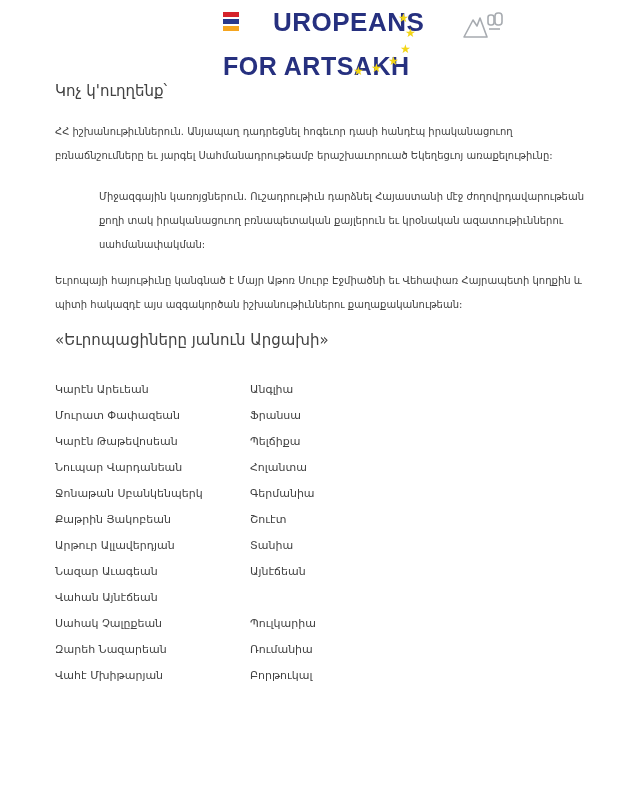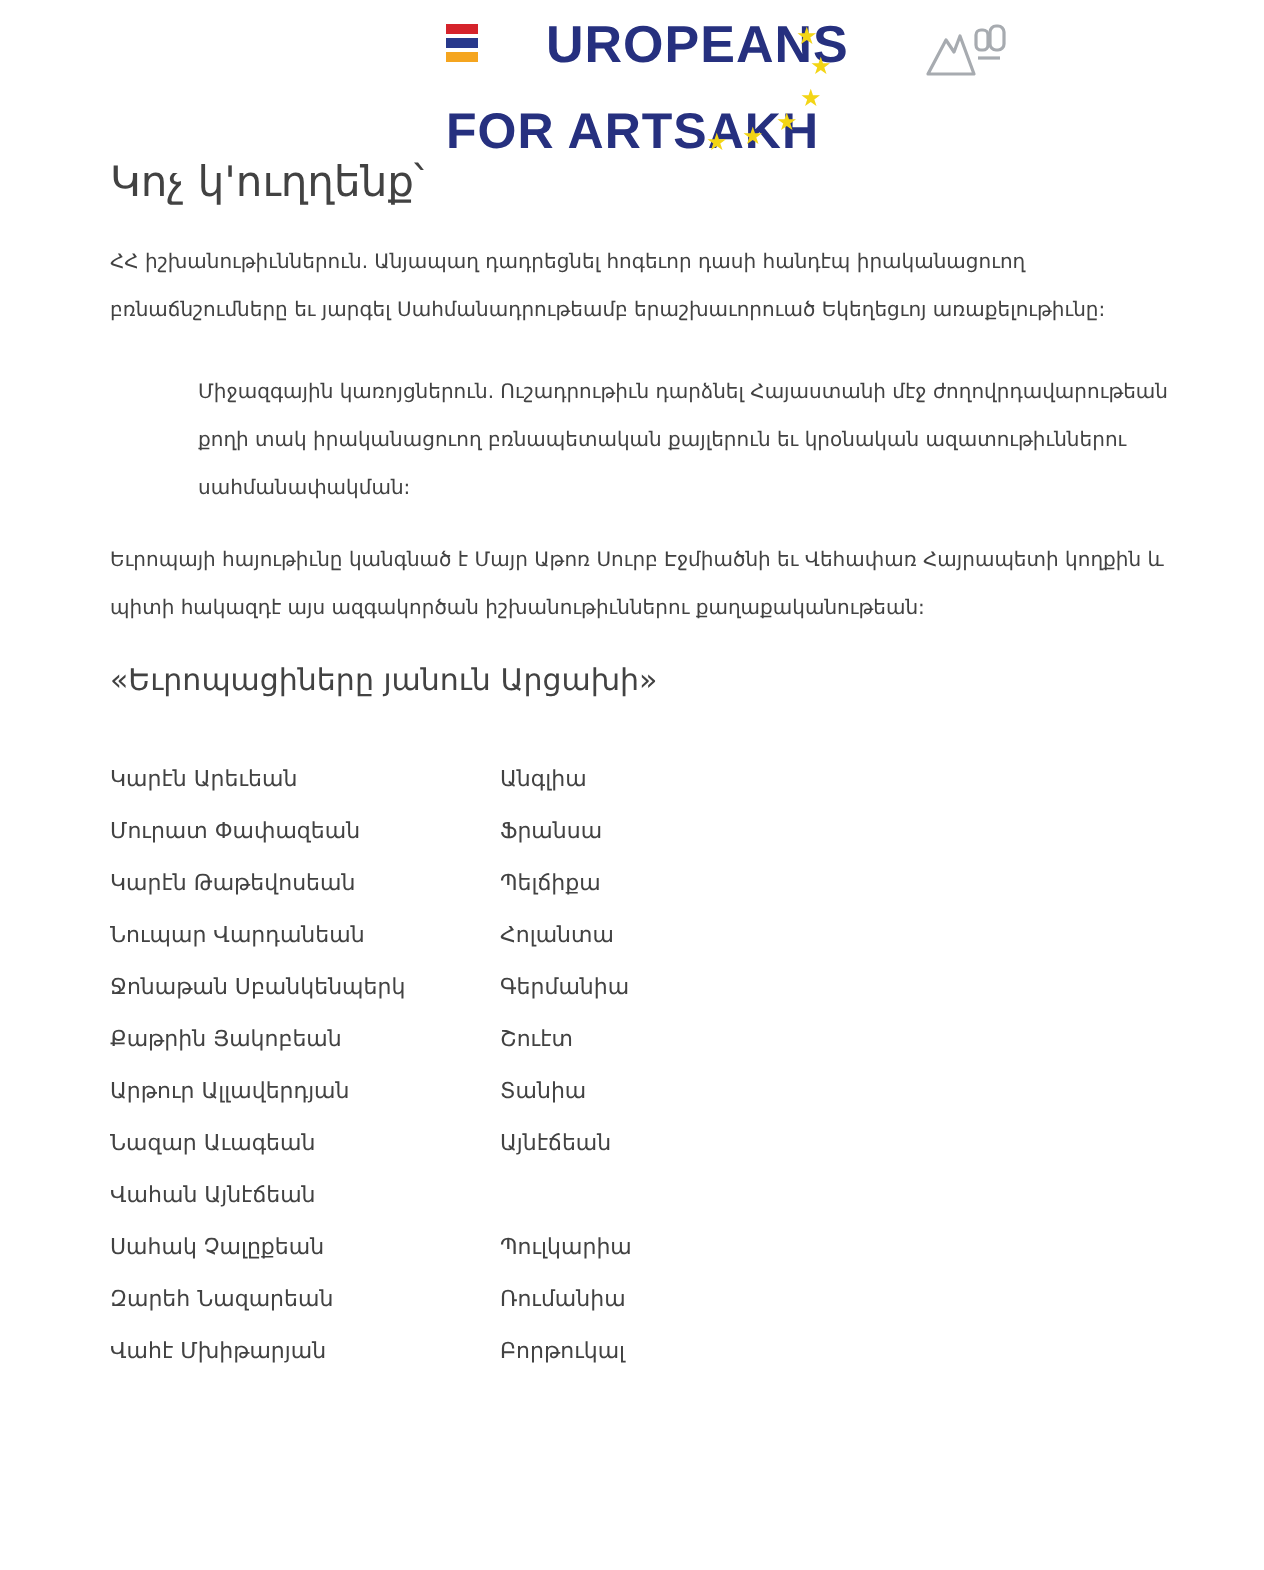--- a/index.html
+++ b/index.html
@@ -25,21 +25,21 @@
     font-family:"Liberation Sans", sans-serif; font-weight:bold;
     color:#26307F; letter-spacing:0.5px; white-space:nowrap;
   }
   .logo-word  { font-size:26px; line-height:22px; }
   .logo-line2 { font-size:25px; line-height:25px; margin-top:21px; }
   .mountain-icon { margin-left:7px; flex:0 0 auto; }
   .eu-star { position:absolute; color:#F3D515; font-size:12px; line-height:1; }
 
   
   .content { padding:0 45px 0 55px; }
-  .salutation { margin:10px 0 0; font-size:21px; line-height:22px; }
+  .salutation { margin:10px 0 0; font-size:15px; line-height:22px; }
   .para { margin:18px 0 0; font-size:10px; line-height:24px; }
   .para.p2 { margin-top:17px;margin-left:44px; }
   .para.p3 { margin-top:12px; }
   .quote { margin:12px 0 0; font-size:15px; line-height:22px; }
 
   
   .signatories { margin-top:25px; }
   .sig-row { display:flex; align-items:center; height:26px; font-size:11px; }
   .sig-name { width:195px; flex:0 0 auto; }
   .sig-country { flex:1; }

